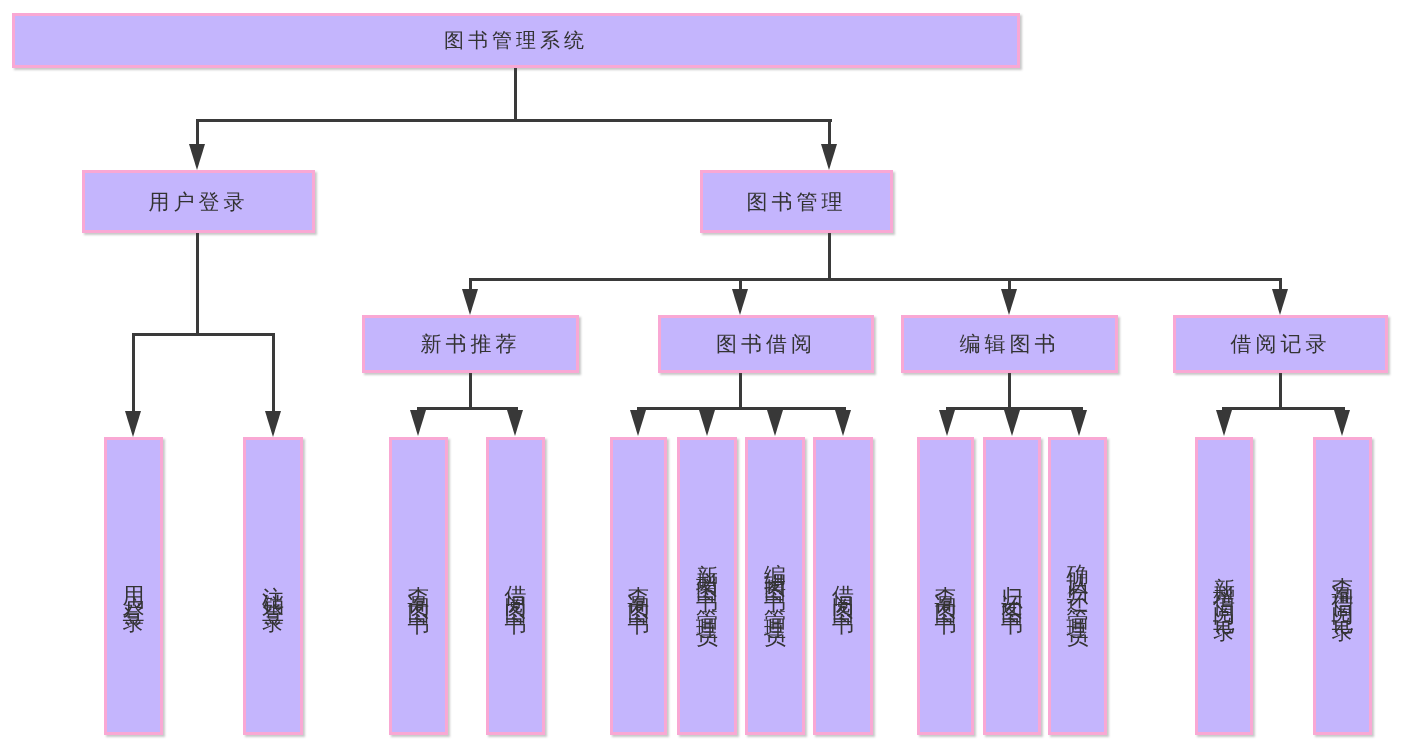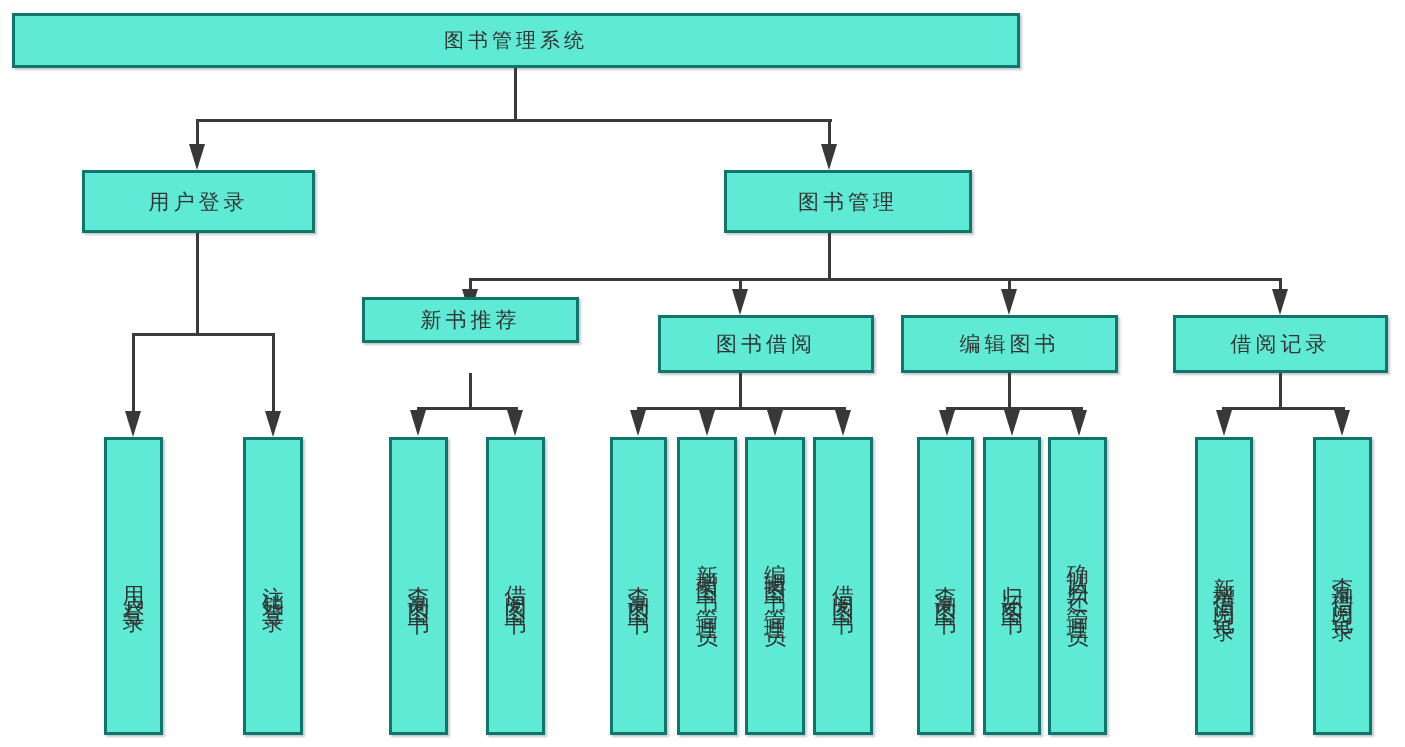--- a/index.html
+++ b/index.html
@@ -7,22 +7,22 @@
     position:relative;
     width:1405px;height:747px;
     background:#ffffff;
     font-family:"Liberation Sans", sans-serif;
     color:#333333;
     overflow:hidden;
   }
   .node{
     position:absolute;
     box-sizing:border-box;
-    background:#5eead4;
-    border:3px solid #0f766e;
+    background:#c4b5fd;
+    border:3px solid #f9a8d4;
     display:flex;align-items:center;justify-content:center;
     font-size:21px;
     letter-spacing:4px;
     box-shadow:2px 2px 2px rgba(100,100,100,0.35);
     white-space:nowrap;
   }
   .leaf{
     top:437px;height:298px;
     white-space:normal;
   }
@@ -54,41 +54,41 @@
   <div class="node" style="left:12px;top:13px;width:1008px;height:55px;font-size:20px;">图书管理系统</div>
 
   <i class="ln" style="left:514px;top:68px;width:3px;height:54px;"></i>
   <i class="ln" style="left:196px;top:119px;width:636px;height:3px;"></i>
   <i class="ln" style="left:196px;top:119px;width:3px;height:28px;"></i>
   <i class="ar" style="left:189px;top:144px;"></i>
   <i class="ln" style="left:828px;top:119px;width:3px;height:28px;"></i>
   <i class="ar" style="left:821px;top:144px;"></i>
 
   <div class="node" style="left:82px;top:170px;width:233px;height:63px;">用户登录</div>
-  <div class="node" style="left:724px;top:170px;width:248px;height:63px;">图书管理</div>
+  <div class="node" style="left:700px;top:170px;width:193px;height:63px;">图书管理</div>
 
   <i class="ln" style="left:196px;top:233px;width:3px;height:103px;"></i>
   <i class="ln" style="left:132px;top:333px;width:143px;height:3px;"></i>
   <i class="ln" style="left:132px;top:333px;width:3px;height:79px;"></i>
   <i class="ar" style="left:125px;top:411px;"></i>
   <i class="ln" style="left:272px;top:333px;width:3px;height:79px;"></i>
   <i class="ar" style="left:265px;top:411px;"></i>
 
   <i class="ln" style="left:828px;top:233px;width:3px;height:48px;"></i>
   <i class="ln" style="left:469px;top:278px;width:813px;height:3px;"></i>
   <i class="ln" style="left:469px;top:278px;width:3px;height:14px;"></i>
   <i class="ar" style="left:462px;top:289px;"></i>
   <i class="ln" style="left:739px;top:278px;width:3px;height:14px;"></i>
   <i class="ar" style="left:732px;top:289px;"></i>
   <i class="ln" style="left:1008px;top:278px;width:3px;height:14px;"></i>
   <i class="ar" style="left:1001px;top:289px;"></i>
   <i class="ln" style="left:1279px;top:278px;width:3px;height:14px;"></i>
   <i class="ar" style="left:1272px;top:289px;"></i>
 
-  <div class="node" style="left:362px;top:297px;width:217px;height:46px;">新书推荐</div>
+  <div class="node" style="left:362px;top:315px;width:217px;height:58px;">新书推荐</div>
   <div class="node" style="left:658px;top:315px;width:216px;height:58px;">图书借阅</div>
   <div class="node" style="left:901px;top:315px;width:217px;height:58px;">编辑图书</div>
   <div class="node" style="left:1173px;top:315px;width:215px;height:58px;">借阅记录</div>
 
   <i class="ln" style="left:469px;top:373px;width:3px;height:36px;"></i>
   <i class="ln" style="left:417px;top:407px;width:101px;height:3px;"></i>
   <i class="ar" style="left:410px;top:410px;"></i>
   <i class="ar" style="left:507px;top:410px;"></i>
 
   <i class="ln" style="left:739px;top:373px;width:3px;height:36px;"></i>

